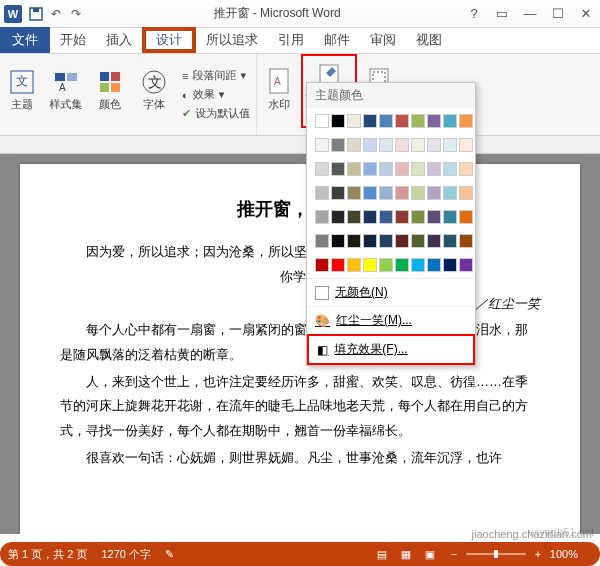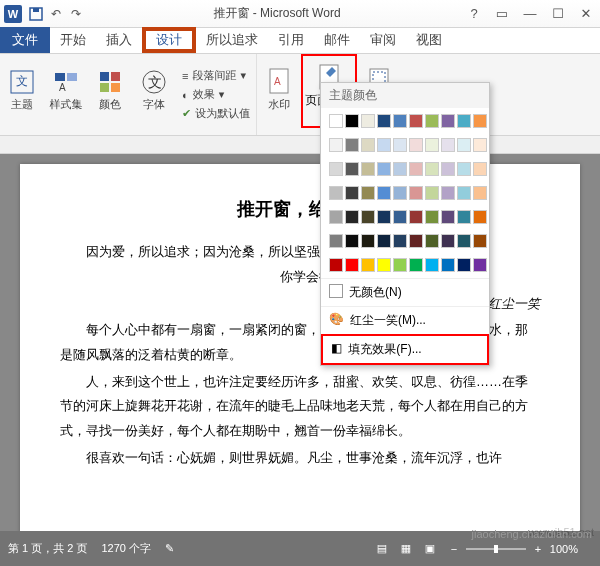--- a/index.html
+++ b/index.html
@@ -21,30 +21,30 @@
 .rib-icon { width: 28px; height: 28px; display: flex; align-items: center; justify-content: center; font-size: 18px; }
 .rib-row { display: flex; flex-direction: column; padding: 4px 6px; font-size: 11px; color: #444; gap: 4px; justify-content: center; }
 .rib-row .item { display: flex; align-items: center; gap: 4px; cursor: pointer; white-space: nowrap; }
 .page-color-wrap { border: 2px solid #ff0000; padding: 1px; display: flex; flex-direction: column; align-items: center; width: 56px; height: 74px; justify-content: center; cursor: pointer; }
 .ruler { height: 18px; background: #f0f0f0; border-bottom: 1px solid #d4d4d4; }
 .doc-area { background: #888; height: 380px; display: flex; justify-content: center; padding-top: 10px; overflow: hidden; position: relative; }
 .page { background: #fff; width: 560px; padding: 28px 40px; font-family: SimSun, serif; font-size: 13px; line-height: 1.9; color: #000; box-shadow: 0 0 4px rgba(0,0,0,0.3); }
 .page h1 { text-align: center; font-size: 18px; font-weight: bold; margin-bottom: 14px; font-family: SimSun, serif; }
 .page p { text-indent: 2em; margin-bottom: 2px; }
 .page .sig { text-align: right; font-style: italic; }
-.statusbar { position: absolute; bottom: 0; left: 0; right: 0; height: 35px; background: #737373; color: #fff; display: flex; align-items: center; font-size: 11px; padding: 0 8px; }
+.statusbar { position: absolute; bottom: 0; left: 0; right: 0; height: 24px; background: #c2410c; color: #fff; display: flex; align-items: center; font-size: 11px; padding: 0 8px; border-radius: 12px; }
 .statusbar .seg { margin-right: 14px; }
 .statusbar .spacer { flex: 1; }
 .statusbar .vbtn { width: 24px; height: 20px; display: flex; align-items: center; justify-content: center; cursor: pointer; }
-.dropdown { position: absolute; top: 28px; left: 320px; width: 170px; background: #fff; border: 1px solid #c5c5c5; box-shadow: 2px 2px 6px rgba(0,0,0,0.25); z-index: 10; font-size: 12px; }
+.dropdown { position: absolute; top: 28px; left: 306px; width: 170px; background: #fff; border: 1px solid #c5c5c5; box-shadow: 2px 2px 6px rgba(0,0,0,0.25); z-index: 10; font-size: 12px; }
 .dd-hdr { padding: 4px 8px; color: #666; background: #f4f4f4; }
 .swatch-grid { display: grid; grid-template-columns: repeat(10, 14px); gap: 2px; padding: 6px 8px; }
 .swatch { width: 14px; height: 14px; border: 1px solid #ccc; cursor: pointer; }
 .swatch-row { display: grid; grid-template-columns: repeat(10, 14px); gap: 2px; padding: 4px 8px 6px; }
-.dd-item { padding: 5px 8px; display: flex; align-items: flex-start; gap: 6px; cursor: pointer; border-top: 1px solid #eee; }
+.dd-item { padding: 5px 8px; display: flex; align-items: center; gap: 6px; cursor: pointer; border-top: 1px solid #eee; text-decoration: underline; }
 .dd-item.hl { border: 2px solid #ff0000; }
 .no-color-sw { width: 14px; height: 14px; border: 1px solid #999; background: #fff; }
 .watermark { position: absolute; right: 6px; bottom: 28px; font-size: 11px; color: rgba(0,0,0,0.25); z-index: 5; }
 .footer-text { position: absolute; right: 8px; bottom: 26px; font-size: 11px; color: #999; z-index: 6; }
 svg { display: block; }
 </style>
 </head>
 <body>
 
 <div class="titlebar">

